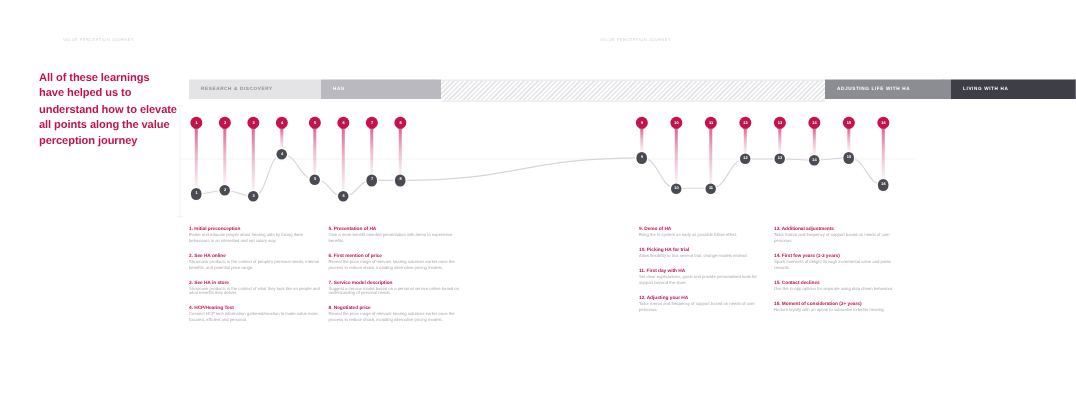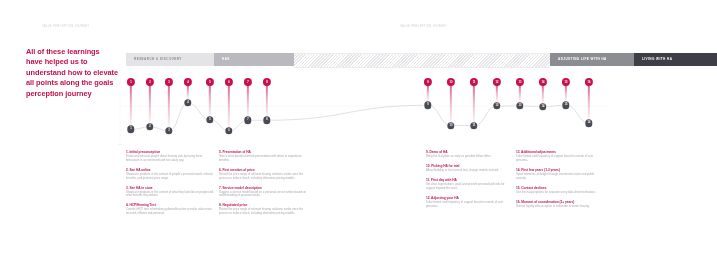--- a/index.html
+++ b/index.html
@@ -127,21 +127,21 @@
   }
 </style>
 </head>
 <body>
 
 <div id="root">
 
   <div class="page-kicker" id="kicker-left">VALUE PERCEPTION JOURNEY</div>
   <div class="page-kicker" id="kicker-right">VALUE PERCEPTION JOURNEY</div>
 
-  <div id="headline">All of these learnings have helped us to understand how to elevate all points along the goals perception journey</div>
+  <div id="headline">All of these learnings have helped us to understand how to elevate all points along the value perception journey</div>
 
   <div id="phasebar">
     <div class="phase" id="phase-0">
       <span class="cap"></span>
       <span class="lbl">RESEARCH &amp; DISCOVERY</span>
     </div>
     <div class="phase" id="phase-1">
       <span class="cap"></span>
       <span class="lbl">HAS</span>
     </div>

